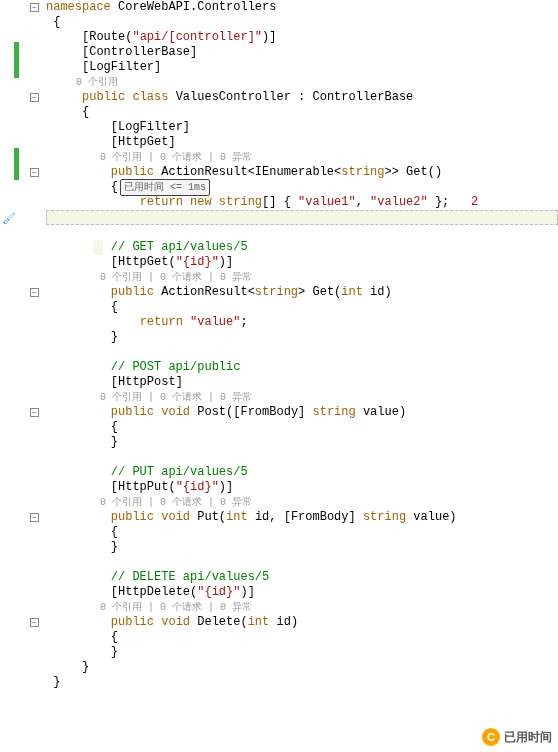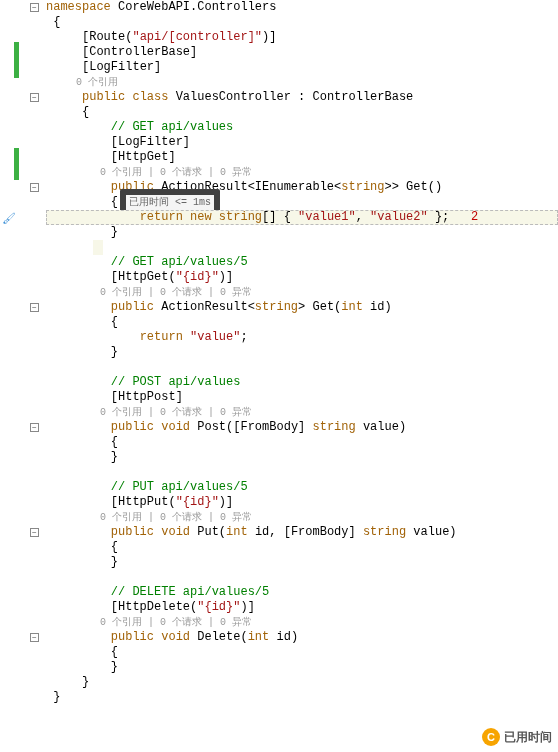--- a/index.html
+++ b/index.html
@@ -58,21 +58,21 @@
   }
   
   .kw { color: #a16207; }
   .type { color: #000000; }
   .str { color: #a31515; }
   .comment { color: #008000; }
   .lens { color: #999999; font-size: 10px; }
   .hint-tag {
     display: inline-block;
     background: #f5f5f5;
-    border: 6px solid #404040;
+    border: 1px solid #404040;
     border-radius: 2px;
     padding: 0 3px;
     font-size: 10px;
     color: #666;
     margin-left: 2px;
   }
   .hl-line {
     background: #f7f7e8;
     position: absolute;
     left: 46px;
@@ -135,40 +135,39 @@
 
   <div class="line"><div class="gutter"><div class="fold-box">−</div></div><div class="code"><span class="kw">namespace</span> <span>CoreWebAPI.Controllers</span></div></div>
   <div class="line"><div class="gutter"></div><div class="code"> {</div></div>
   <div class="line"><div class="gutter"></div><div class="code">     [<span class="type">Route</span>(<span class="str">"api/[controller]"</span>)]</div></div>
   <div class="line"><div class="gutter"></div><div class="code">     [<span class="type">ControllerBase</span>]</div></div>
   <div class="line"><div class="gutter"></div><div class="code">     [<span class="type">LogFilter</span>]</div></div>
   <div class="line"><div class="gutter"></div><div class="code lens">     <span>0 个引用</span></div></div>
   <div class="line"><div class="gutter"><div class="fold-box">−</div></div><div class="code">     <span class="kw">public</span> <span class="kw">class</span> <span class="type">ValuesController</span> : <span class="type">ControllerBase</span></div></div>
   <div class="line"><div class="gutter"></div><div class="code">     {</div></div>
 
-  <div class="line"><div class="gutter"></div><div class="code">         <span class="comment">// GET api/values</span></div></div>
   <div class="line"><div class="gutter"></div><div class="code">         [<span class="type">LogFilter</span>]</div></div>
   <div class="line"><div class="gutter"></div><div class="code">         [<span class="type">HttpGet</span>]</div></div>
   <div class="line"><div class="gutter"></div><div class="code lens">         <span>0 个引用 | 0 个请求 | 0 异常</span></div></div>
   <div class="line"><div class="gutter"><div class="fold-box">−</div></div><div class="code">         <span class="kw">public</span> <span class="type">ActionResult</span>&lt;<span class="type">IEnumerable</span>&lt;<span class="kw">string</span>&gt;&gt; <span>Get</span>()</div></div>
   <div class="line"><div class="gutter"></div><div class="code">         {<span class="hint-tag">已用时间 &lt;= 1ms</span></div></div>
   <div class="line" style="position:relative;"><div class="gutter"></div><div class="code">             <span class="kw">return</span> <span class="kw">new</span> <span class="kw">string</span>[] { <span class="str">"value1"</span>, <span class="str">"value2"</span> };   <span class="red-annot">2</span></div></div>
   <div class="line"><div class="gutter"></div><div class="code">         }</div></div>
   <div class="line"><div class="gutter"></div><div class="code"> </div></div>
 
   <div class="line"><div class="gutter"></div><div class="code">         <span class="comment">// GET api/values/5</span></div></div>
   <div class="line"><div class="gutter"></div><div class="code">         [<span class="type">HttpGet</span>(<span class="str">"{id}"</span>)]</div></div>
   <div class="line"><div class="gutter"></div><div class="code lens">         <span>0 个引用 | 0 个请求 | 0 异常</span></div></div>
   <div class="line"><div class="gutter"><div class="fold-box">−</div></div><div class="code">         <span class="kw">public</span> <span class="type">ActionResult</span>&lt;<span class="kw">string</span>&gt; <span>Get</span>(<span class="kw">int</span> <span>id</span>)</div></div>
   <div class="line"><div class="gutter"></div><div class="code">         {</div></div>
   <div class="line"><div class="gutter"></div><div class="code">             <span class="kw">return</span> <span class="str">"value"</span>;</div></div>
   <div class="line"><div class="gutter"></div><div class="code">         }</div></div>
   <div class="line"><div class="gutter"></div><div class="code"> </div></div>
 
-  <div class="line"><div class="gutter"></div><div class="code">         <span class="comment">// POST api/values</span></div></div>
+  <div class="line"><div class="gutter"></div><div class="code">         <span class="comment">// POST api/public</span></div></div>
   <div class="line"><div class="gutter"></div><div class="code">         [<span class="type">HttpPost</span>]</div></div>
   <div class="line"><div class="gutter"></div><div class="code lens">         <span>0 个引用 | 0 个请求 | 0 异常</span></div></div>
   <div class="line"><div class="gutter"><div class="fold-box">−</div></div><div class="code">         <span class="kw">public</span> <span class="kw">void</span> <span>Post</span>([<span class="type">FromBody</span>] <span class="kw">string</span> <span>value</span>)</div></div>
   <div class="line"><div class="gutter"></div><div class="code">         {</div></div>
   <div class="line"><div class="gutter"></div><div class="code">         }</div></div>
   <div class="line"><div class="gutter"></div><div class="code"> </div></div>
 
   <div class="line"><div class="gutter"></div><div class="code">         <span class="comment">// PUT api/values/5</span></div></div>
   <div class="line"><div class="gutter"></div><div class="code">         [<span class="type">HttpPut</span>(<span class="str">"{id}"</span>)]</div></div>
   <div class="line"><div class="gutter"></div><div class="code lens">         <span>0 个引用 | 0 个请求 | 0 异常</span></div></div>

